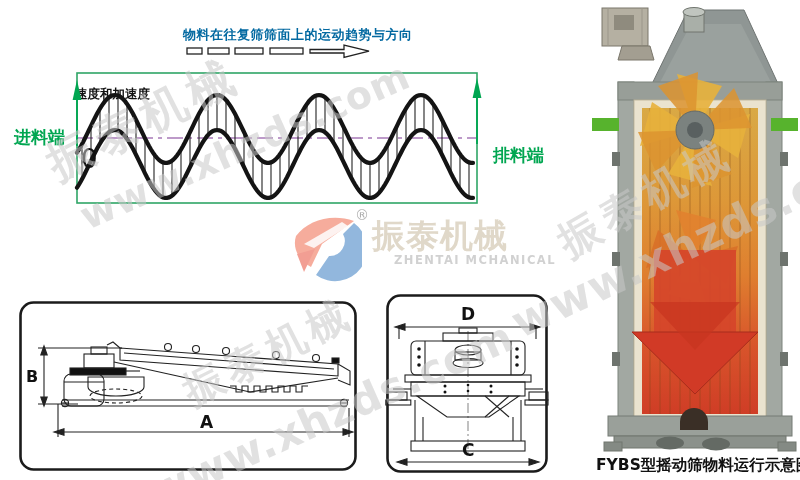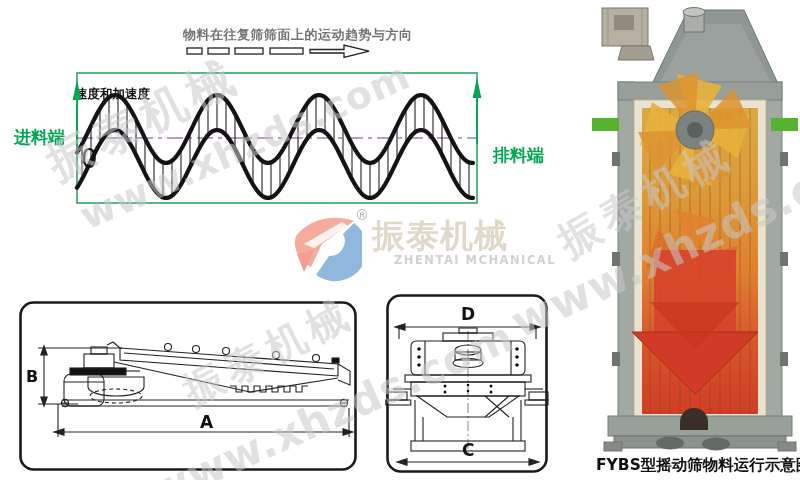--- a/index.html
+++ b/index.html
@@ -1,21 +1,21 @@
 <!DOCTYPE html>
 <html><head>
 <meta charset="utf-8">
 <style>
   html,body{margin:0;padding:0;}
   body{
     width:800px;height:480px;position:relative;overflow:hidden;background:#ffffff;
     font-family:"DejaVu Sans","Liberation Sans",sans-serif;
   }
   .abs{position:absolute;}
-  .wave-title{left:183px;top:26px;font-size:13px;font-weight:bold;color:#737373;letter-spacing:.5px;white-space:nowrap;}
+  .wave-title{left:183px;top:26px;font-size:13px;font-weight:bold;color:#0369a1;letter-spacing:.5px;white-space:nowrap;}
   .axis-label{left:75px;top:56px;font-size:12.5px;font-weight:bold;color:#111;white-space:nowrap;margin-top:30px;}
   .end-label{font-size:17px;font-weight:bold;color:#00A651;white-space:nowrap;}
   .feed{left:14px;top:126px;font-family:Liberation Mono, monospace;}
   .discharge{left:493px;top:144px;}
   .logo-name{left:372px;top:214px;font-size:33px;font-weight:bold;color:#d9cfbc;opacity:.8;letter-spacing:1px;white-space:nowrap;}
   .logo-sub{left:394px;top:253px;font-size:11.5px;font-weight:bold;color:#cfcfcf;opacity:.95;letter-spacing:1.5px;white-space:nowrap;}
   .reg-mark{left:355px;top:207px;font-size:14px;color:#9a9a9a;opacity:.8;}
   .caption{left:596px;top:455px;width:200px;text-align:center;font-size:15.5px;font-weight:bold;color:#111;white-space:nowrap;}
   .wm{position:absolute;z-index:40;color:#c9c9c9;opacity:.55;font-weight:bold;white-space:nowrap;pointer-events:none;}
   .wm-site{letter-spacing:1px;}

